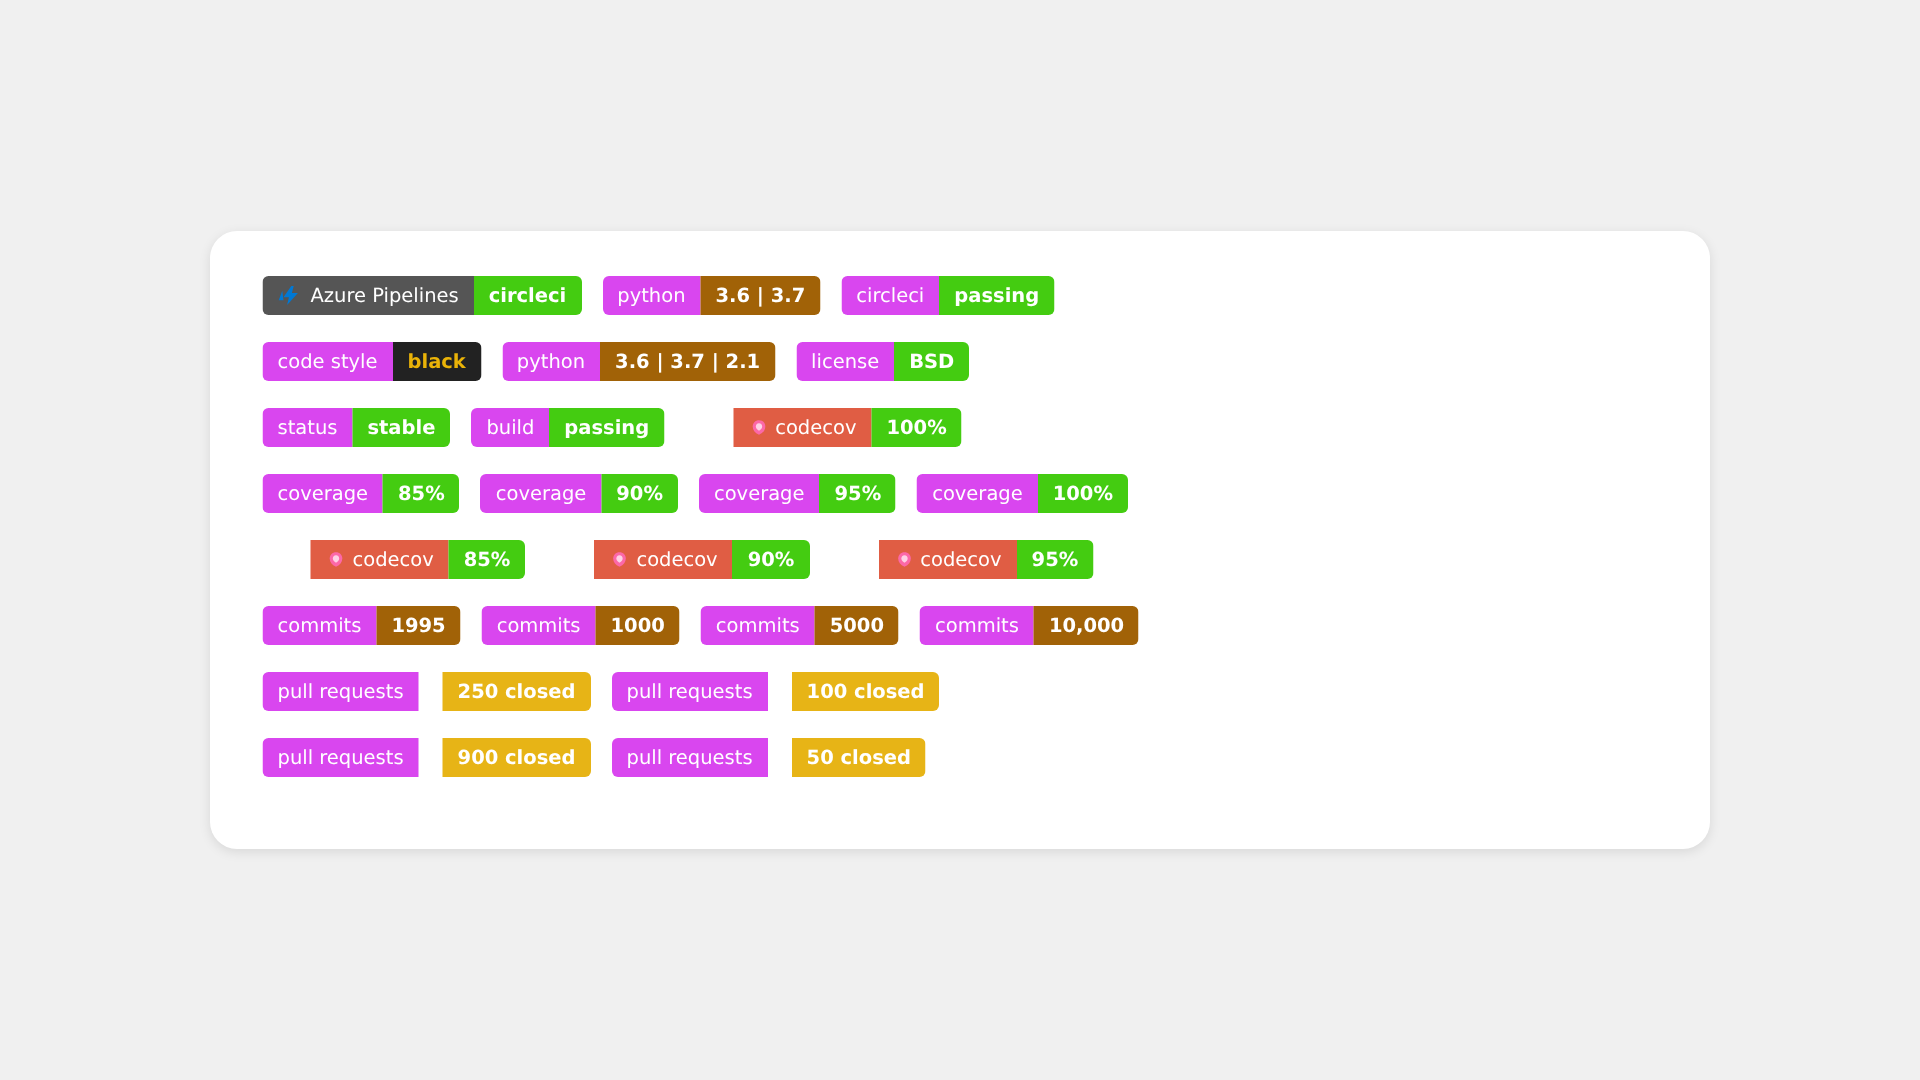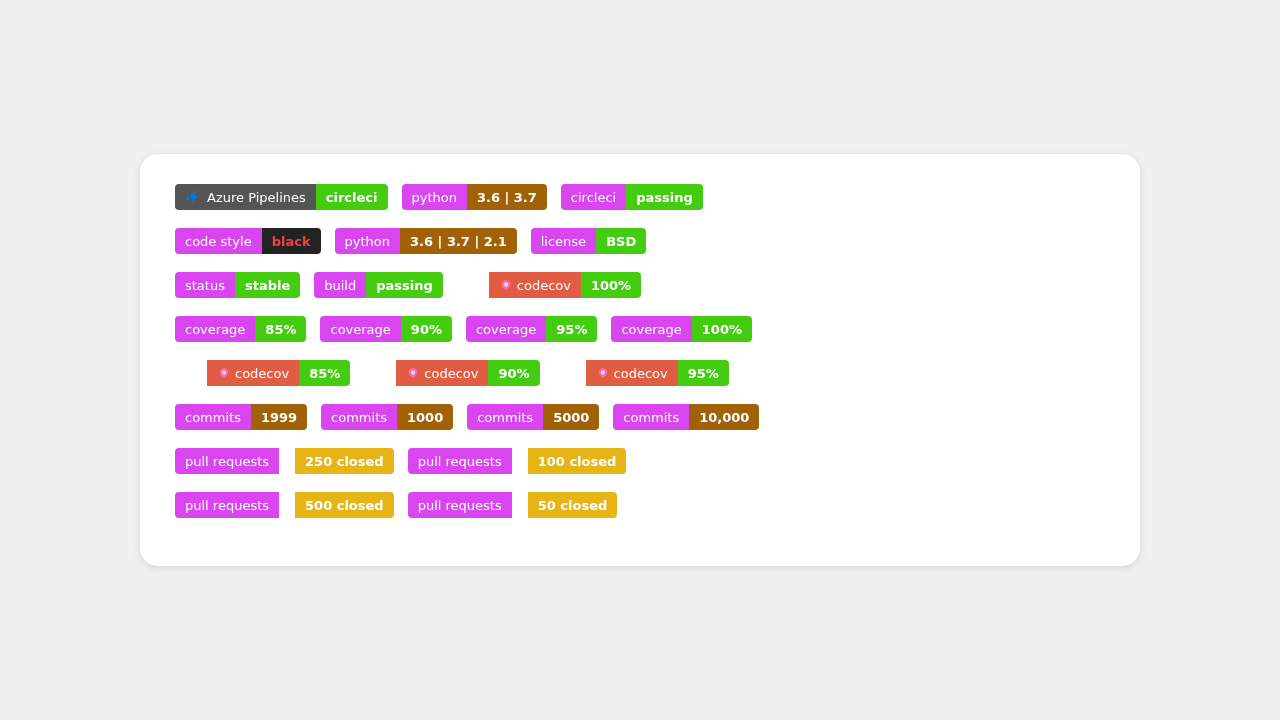--- a/index.html
+++ b/index.html
@@ -54,21 +54,21 @@
     .badge-right {
       padding: 0 10px;
       display: flex;
       align-items: center;
       white-space: nowrap;
       font-weight: 600;
     }
 
     .bg-green { background: #44cc11; color: white; }
     .bg-blue { background: #a16207; color: white; }
-    .bg-black { background: #222; color: #ef4444; }
+    .bg-black { background: #222; color: #eab308; }
     .bg-orange { background: #e7b416; color: white; margin-left: 16px; }
 
     
     .badge-azure .badge-left {
       background: #555;
       gap: 6px;
     }
 
     
     .badge-codecov .badge-left {
@@ -193,21 +193,21 @@
     <path d="M10 6C8 6 7 7.5 7 9C7 10.5 8 12 10 13C12 12 13 10.5 13 9C13 7.5 12 6 10 6Z" fill="white" opacity="0.7"></path>
   </svg>
             <span>codecov</span>
           </div>
           <div class="badge-right bg-green">95%</div>
         </div>
     </div>
     <div class="badge-row">
       <div class="badge">
           <div class="badge-left">commits</div>
-          <div class="badge-right bg-blue">1999</div>
+          <div class="badge-right bg-blue">1995</div>
         </div>
       <div class="badge">
           <div class="badge-left">commits</div>
           <div class="badge-right bg-blue">1000</div>
         </div>
       <div class="badge">
           <div class="badge-left">commits</div>
           <div class="badge-right bg-blue">5000</div>
         </div>
       <div class="badge">
@@ -221,20 +221,20 @@
           <div class="badge-right bg-orange">250 closed</div>
         </div>
       <div class="badge">
           <div class="badge-left">pull requests</div>
           <div class="badge-right bg-orange">100 closed</div>
         </div>
     </div>
     <div class="badge-row">
       <div class="badge">
           <div class="badge-left">pull requests</div>
-          <div class="badge-right bg-orange">500 closed</div>
+          <div class="badge-right bg-orange">900 closed</div>
         </div>
       <div class="badge">
           <div class="badge-left">pull requests</div>
           <div class="badge-right bg-orange">50 closed</div>
         </div>
     </div>
   </div>
 
 </body></html>

